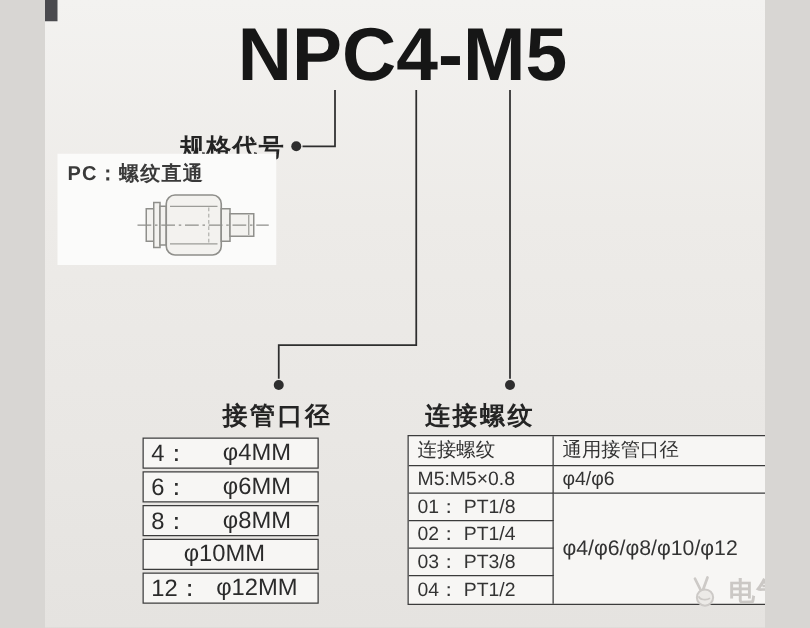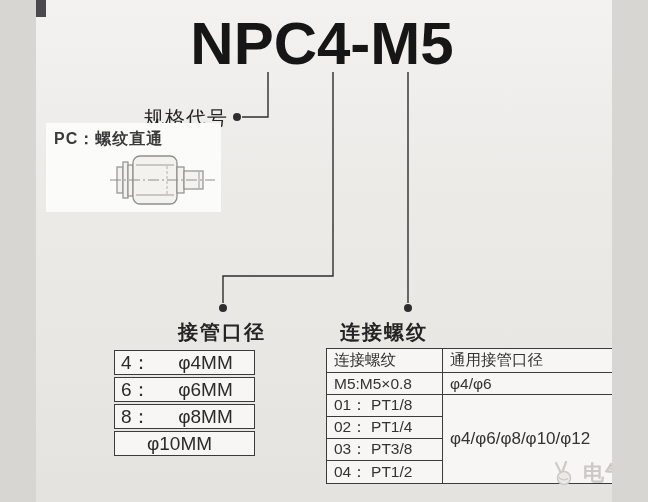--- a/index.html
+++ b/index.html
@@ -28,21 +28,21 @@
     position:absolute; left:150px; top:14px; width:272px;
     text-align:center;
     font-size:60px; line-height:60px; font-weight:bold;
     letter-spacing:0px; color:#161616;
   }
   .callout-svg {
     position:absolute; left:0; top:0; width:648px; height:502px;
   }
   .spec-label {
     position:absolute; left:108px; top:105px; width:88px;
-    font-size:20px; font-weight:normal; color:#242424; letter-spacing:1px;
+    font-size:20px; font-weight:bold; color:#242424; letter-spacing:1px;
     white-space:nowrap;
   }
   .pc-box {
     position:absolute; left:10px; top:123px; width:175px; height:89px;
     background:#fbfbfa;
   }
   .pc-label {
     position:absolute; left:8px; top:6px;
     font-size:16px; font-weight:600; color:#3a3a3a; letter-spacing:1px;
     white-space:nowrap;
@@ -161,20 +161,24 @@
       <span class="code">6：</span>
       <span class="val">φ6MM</span>
     </div>
     <div class="prow">
       <span class="code">8：</span>
       <span class="val">φ8MM</span>
     </div>
     <div class="prow">
       <span class="val">φ10MM</span>
     </div>
+    <div class="prow">
+      <span class="code">12：</span>
+      <span class="val">φ12MM</span>
+    </div>
   </div>
 
   <div class="thread-label">连接螺纹</div>
 
   <div class="thread-table">
     <div class="tcell col1">连接螺纹</div>
     <div class="tcell">通用接管口径</div>
 
     <div class="tcell col1">M5:M5×0.8</div>
     <div class="tcell">φ4/φ6</div>

